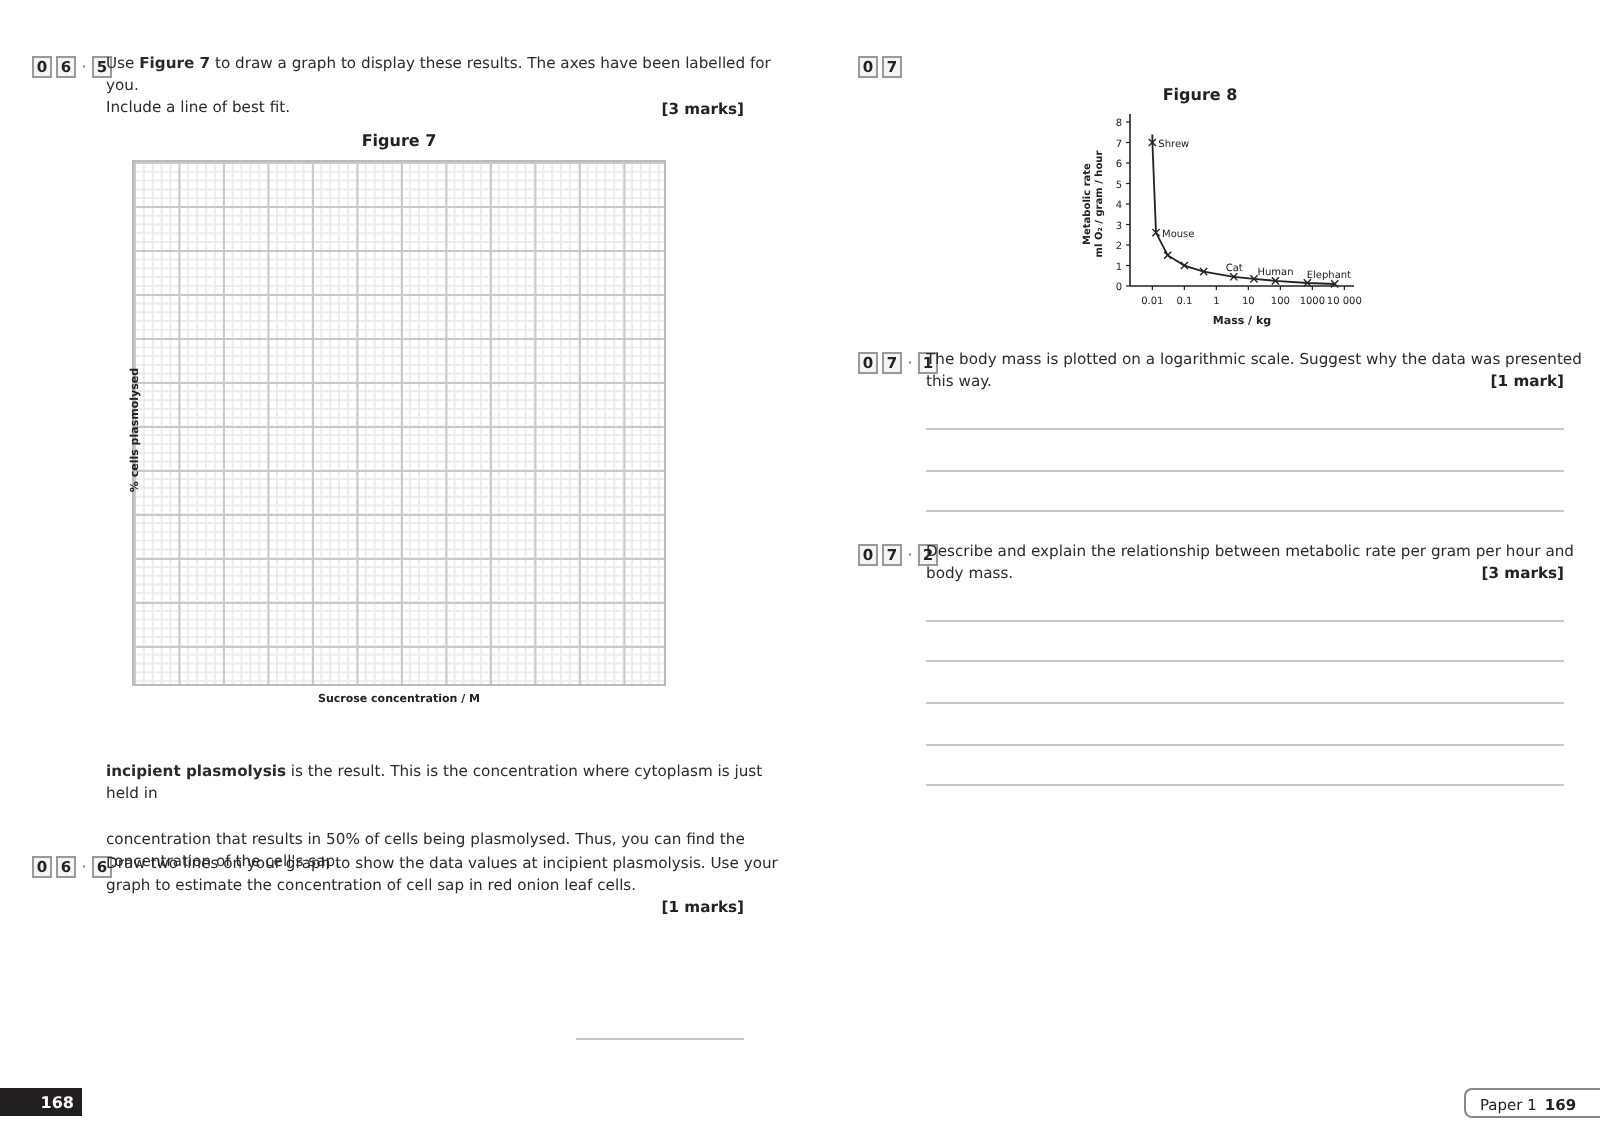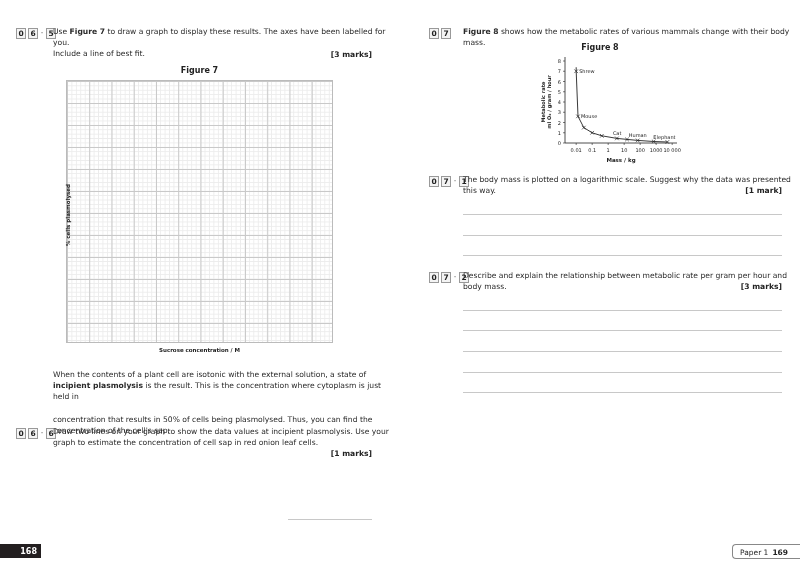--- a/index.html
+++ b/index.html
@@ -50,21 +50,21 @@
     <span>Include a line of best fit.</span>
   </div>
   <div class="marks" style="right:28px;top:50px;">[3 marks]</div>
 
   <div class="fig-title" style="left:66px;top:66px;width:267px;">Figure 7</div>
   <div class="grid"></div>
   <div class="ylabel">% cells plasmolysed</div>
   <div class="xlabel">Sucrose concentration / M</div>
 
   <div class="txt" style="left:53px;top:369px;width:340px;">
-    <span>When the contents of a plant cell are isotonic with the external solution, a state of</span><br>
+    <br>
     <b>incipient plasmolysis</b><span> is the result. This is the concentration where cytoplasm is just held in</span><br>
     <br>
     <span>concentration that results in 50% of cells being plasmolysed. Thus, you can find the</span><br>
     <span>concentration of the cell's sap.</span>
   </div>
 
   <div class="qnum" style="left:16px;top:428px;">
     <span class="box">0</span>
     <span class="box">6</span>
     <span class="dot">·</span>
@@ -78,23 +78,20 @@
 
   <div class="ans-line" style="left:288px;top:519px;width:84px;"></div>
 
   <div class="footer-left">168</div>
 </div>
 
 <div class="page right">
   <div class="qnum" style="left:29px;top:28px;">
     <span class="box">0</span>
     <span class="box">7</span>
-  </div>
-  <div class="txt" style="left:63px;top:26px;width:330px;">
-    <b>Figure 8</b><span> shows how the metabolic rates of various mammals change with their body mass.</span>
   </div>
 
   <div class="fig-title" style="left:150px;top:43px;width:100px;">Figure 8</div>
 
   <svg id="fig8" style="position:absolute;left:125px;top:52px;" width="160" height="112">
     <g id="fig8-axes">
         <line x1="40" y1="91" x2="40" y2="5" stroke="#222" stroke-width="0.8"></line>
         <line x1="40" y1="91" x2="152" y2="91" stroke="#222" stroke-width="0.8"></line>
         <line x1="38" y1="91" x2="40" y2="91" stroke="#222" stroke-width="0.6"></line>
         <text x="36" y="93" font-size="5" text-anchor="end" fill="#222">0</text>

